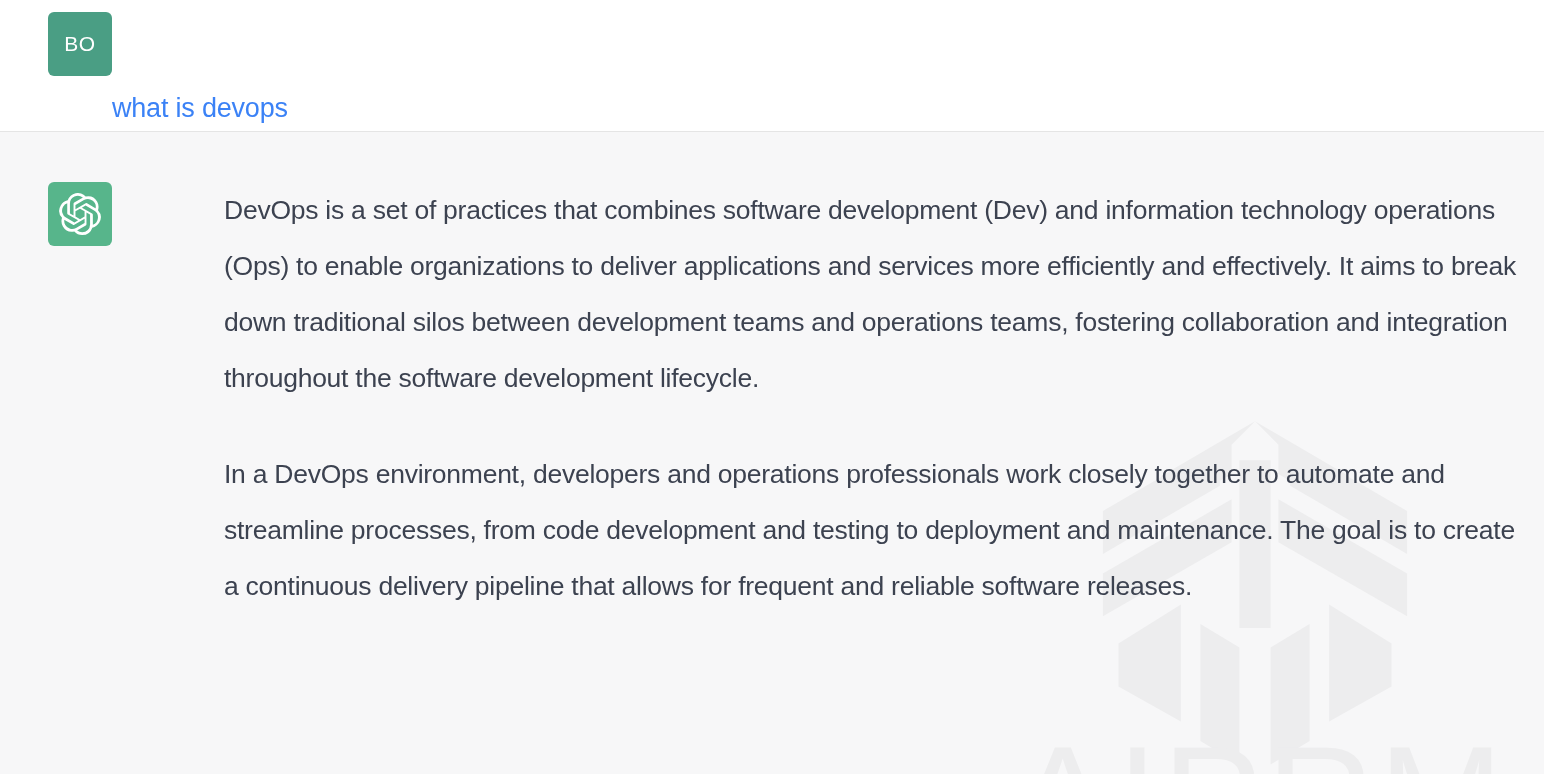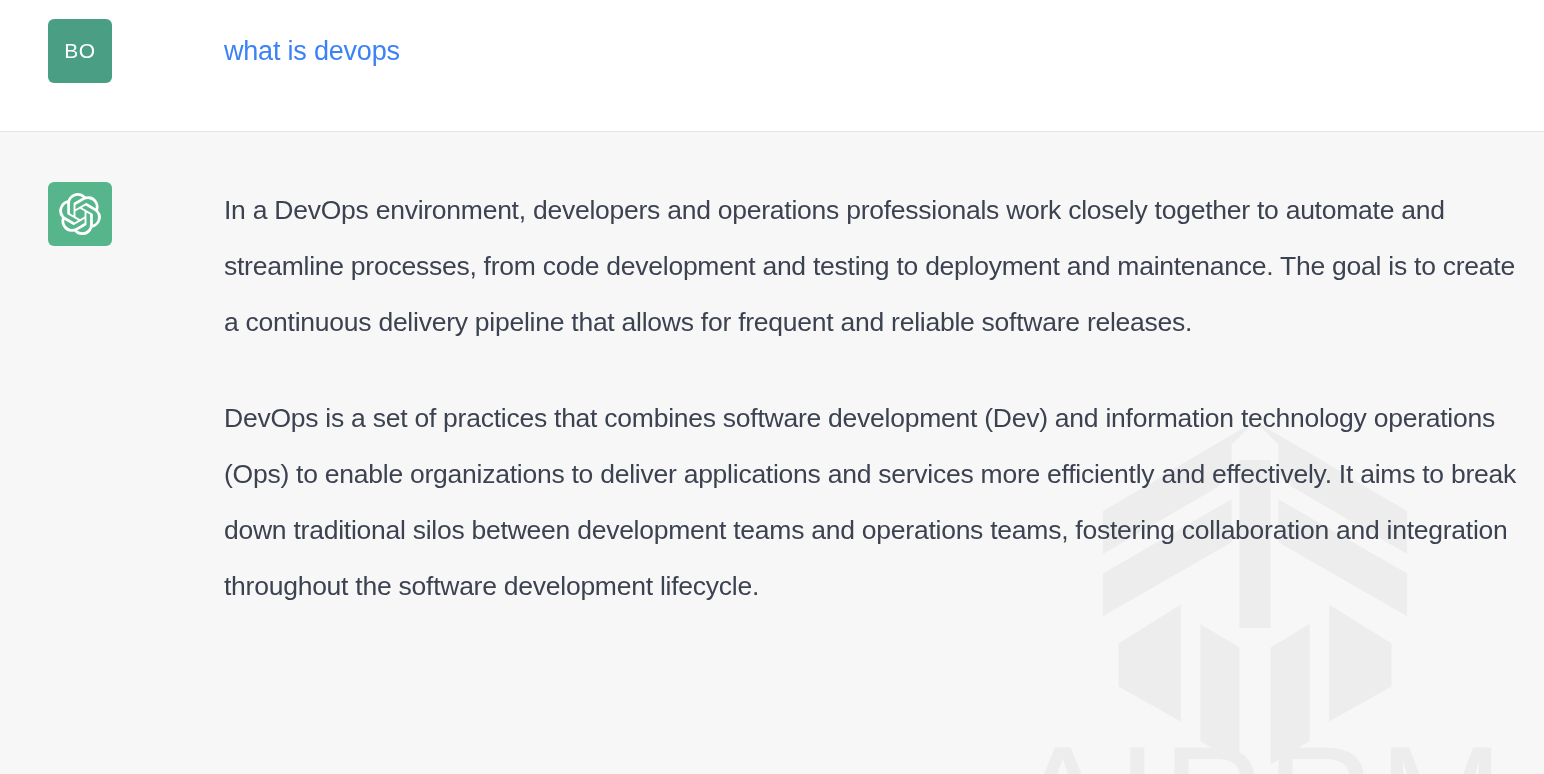--- a/index.html
+++ b/index.html
@@ -23,21 +23,22 @@
   .msg {
     position: relative;
     width: 100%;
     display: flex;
     align-items: flex-start;
   }
 
   .msg-user {
     background: #ffffff;
     height: 131px;
-    padding-top: 19px;
+    padding-top: 12px;
+    flex-direction: column;
   }
 
   .msg-assistant {
     background: #f7f7f8;
     border-top: 1px solid #e5e5e5;
     height: 643px;
     padding-top: 50px;
   }
 
   
@@ -155,22 +156,22 @@
 
     <div class="avatar-slot">
       <div class="avatar avatar-assistant">
         <svg viewBox="0 0 24 24" fill="#ffffff" aria-hidden="true">
           <path d="M22.282 9.821a5.985 5.985 0 0 0-.516-4.91 6.046 6.046 0 0 0-6.51-2.9A6.065 6.065 0 0 0 4.981 4.18a5.985 5.985 0 0 0-3.998 2.9 6.046 6.046 0 0 0 .743 7.097 5.98 5.98 0 0 0 .51 4.911 6.051 6.051 0 0 0 6.515 2.9A5.985 5.985 0 0 0 13.26 24a6.056 6.056 0 0 0 5.772-4.206 5.99 5.99 0 0 0 3.997-2.9 6.056 6.056 0 0 0-.747-7.073zM13.26 22.43a4.476 4.476 0 0 1-2.876-1.04l.141-.081 4.779-2.758a.795.795 0 0 0 .392-.681v-6.737l2.02 1.168a.071.071 0 0 1 .038.052v5.583a4.504 4.504 0 0 1-4.494 4.494zM3.6 18.304a4.47 4.47 0 0 1-.535-3.014l.142.085 4.783 2.759a.771.771 0 0 0 .78 0l5.843-3.369v2.332a.08.08 0 0 1-.033.062L9.74 19.95a4.5 4.5 0 0 1-6.14-1.646zM2.34 7.896a4.485 4.485 0 0 1 2.366-1.973V11.6a.766.766 0 0 0 .388.676l5.815 3.355-2.02 1.168a.076.076 0 0 1-.071 0l-4.83-2.786A4.504 4.504 0 0 1 2.34 7.872zm16.597 3.855-5.833-3.387L15.119 7.2a.076.076 0 0 1 .071 0l4.83 2.791a4.494 4.494 0 0 1-.676 8.105v-5.678a.79.79 0 0 0-.407-.667zm2.01-3.023-.141-.085-4.774-2.782a.776.776 0 0 0-.785 0L9.409 9.23V6.897a.066.066 0 0 1 .028-.061l4.83-2.787a4.5 4.5 0 0 1 6.68 4.66zm-12.64 4.135-2.02-1.164a.08.08 0 0 1-.038-.057V6.075a4.5 4.5 0 0 1 7.375-3.453l-.142.08-4.778 2.758a.795.795 0 0 0-.393.681zm1.097-2.365 2.602-1.5 2.607 1.5v2.999l-2.597 1.5-2.607-1.5z"></path>
         </svg>
       </div>
     </div>
 
     <div class="content assistant-text">
+      <p>DevOps is a set of practices that combines software development (Dev) and information technology operations (Ops) to enable organizations to deliver applications and services more efficiently and effectively. It aims to break down traditional silos between development teams and operations teams, fostering collaboration and integration throughout the software development lifecycle.</p>
       <p>In a DevOps environment, developers and operations professionals work closely together to automate and streamline processes, from code development and testing to deployment and maintenance. The goal is to create a continuous delivery pipeline that allows for frequent and reliable software releases.</p>
-      <p>DevOps is a set of practices that combines software development (Dev) and information technology operations (Ops) to enable organizations to deliver applications and services more efficiently and effectively. It aims to break down traditional silos between development teams and operations teams, fostering collaboration and integration throughout the software development lifecycle.</p>
     </div>
 
     <div class="watermark">
       <div class="watermark-mark">
         <svg viewBox="0 0 200 200" fill="#ededee" aria-hidden="true">
 
           <path d="M100 14 L52 42 L52 62 L88 41 L88 26 Z"></path>
           <path d="M100 14 L148 42 L148 62 L112 41 L112 26 Z"></path>
 
           <path d="M22 60 L22 82 L82 47 L82 25 Z"></path>

